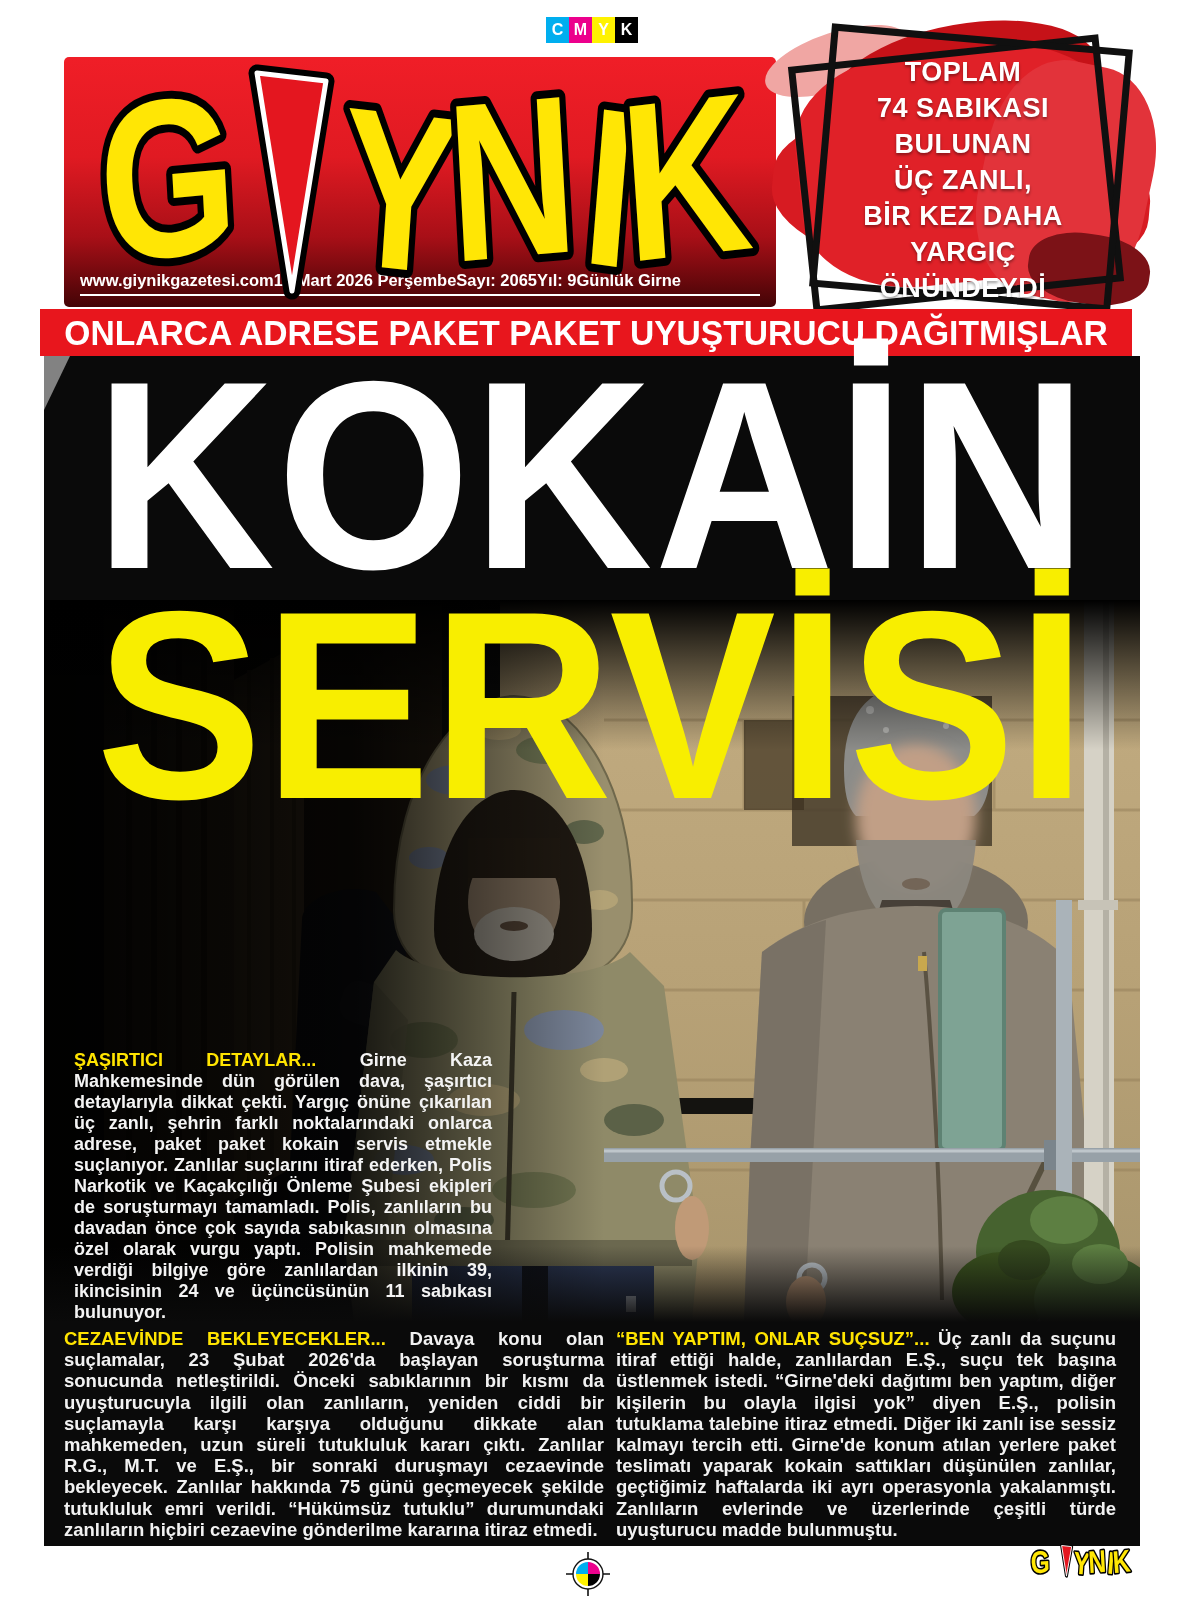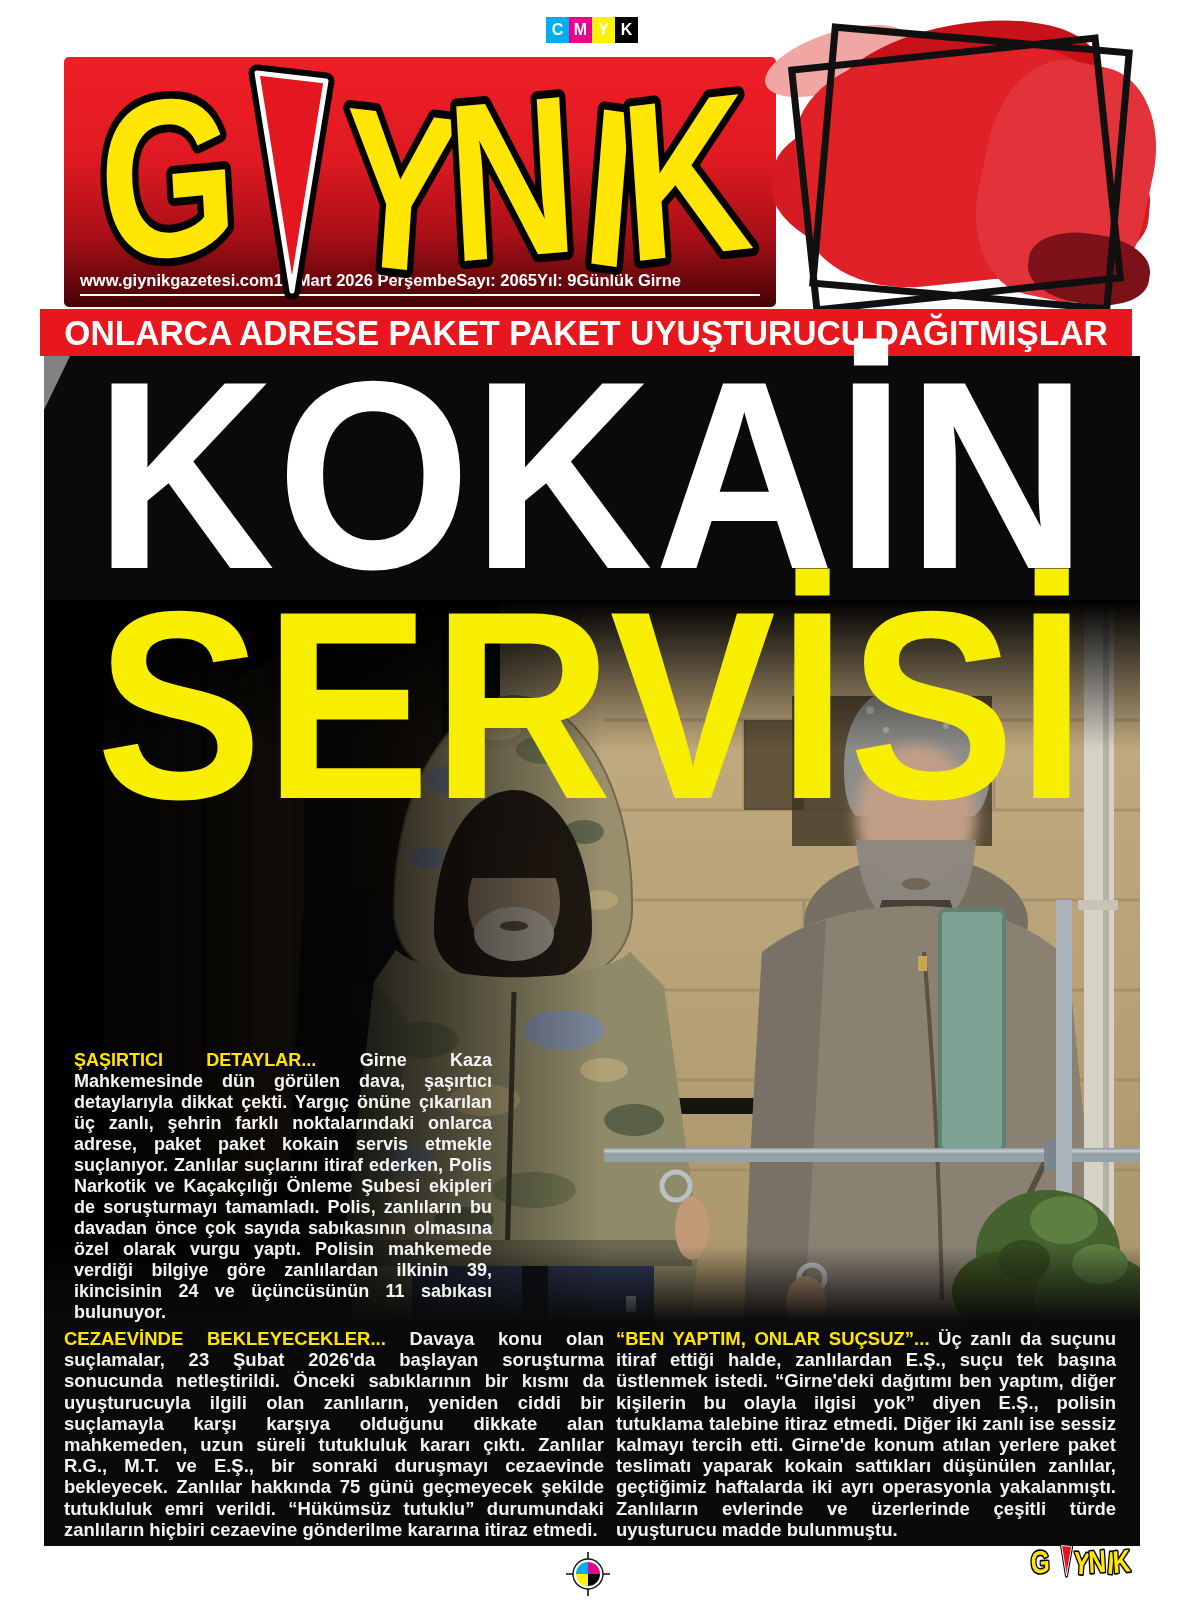--- a/index.html
+++ b/index.html
@@ -109,20 +109,29 @@
 
   <div class="splash">
     <div class="blob b5"></div>
     <div class="blob b3"></div>
     <div class="blob b2"></div>
     <div class="blob b1"></div>
     <div class="blob b4"></div>
     <div class="blob b6"></div>
     <div class="sq sq1"></div>
     <div class="sq sq2"></div>
+    <div class="splash-text">
+      <div>TOPLAM</div>
+      <div>74 SABIKASI</div>
+      <div>BULUNAN</div>
+      <div>ÜÇ ZANLI,</div>
+      <div>BİR KEZ DAHA</div>
+      <div>YARGIÇ</div>
+      <div>ÖNÜNDEYDİ</div>
+    </div>
   </div>
 
   <div class="kicker">
     <div>ONLARCA ADRESE PAKET PAKET UYUŞTURUCU DAĞITMIŞLAR</div>
   </div>
 
   <div class="front">
     <div class="wedge"></div>
 
     <svg class="photo" viewBox="0 0 1096 722" preserveAspectRatio="none">

